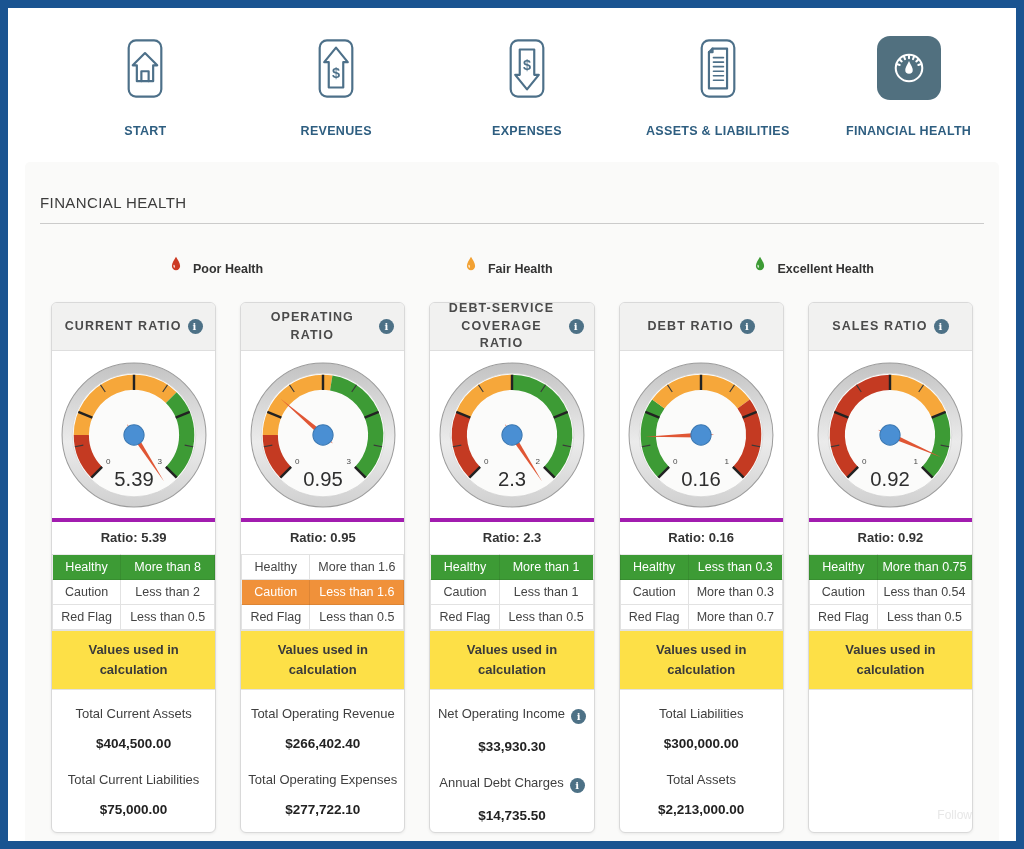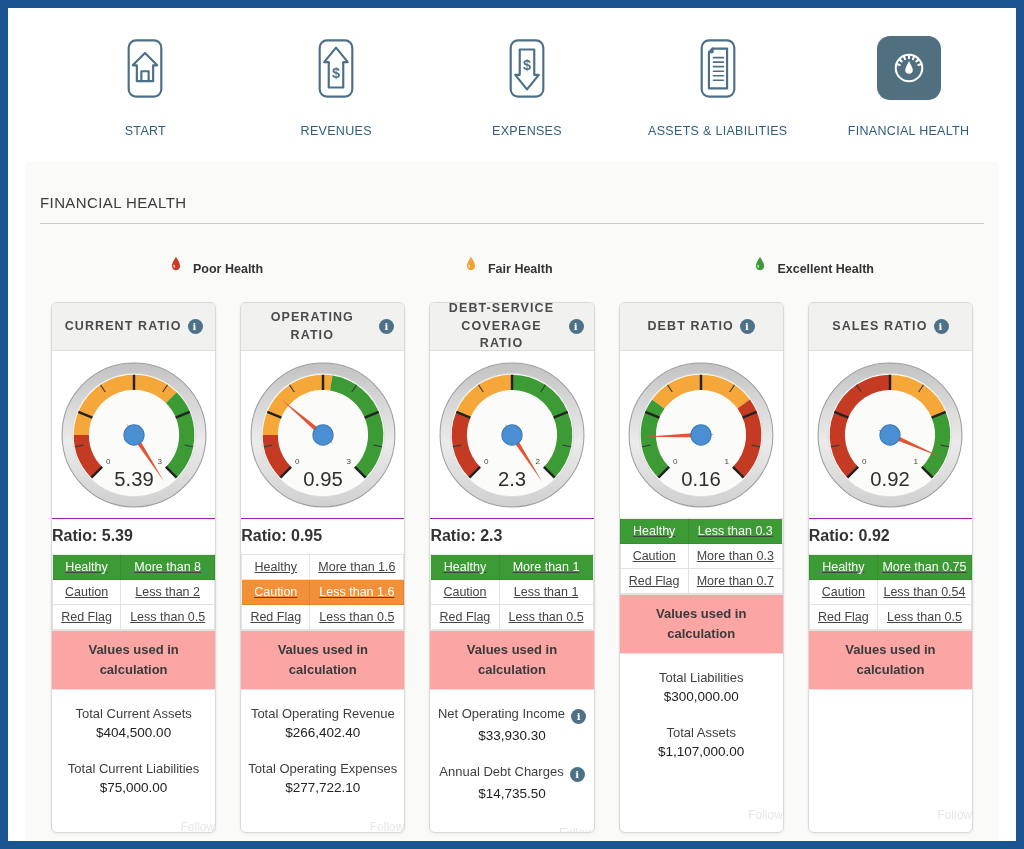--- a/index.html
+++ b/index.html
@@ -12,54 +12,54 @@
     display: flex; flex-direction: column;
   }
   
   .topnav { display:flex; padding: 26px 12px 24px 42px; background:#fff; }
   .nav-item { flex:1; display:flex; flex-direction:column; align-items:center; cursor:pointer; }
   .icon-wrap { height:68px; display:flex; align-items:center; justify-content:center; }
   .frame-icon { width:58px; height:67px; fill:none; stroke:#4d7089; stroke-width:2.4px; stroke-linejoin:round; stroke-linecap:round; }
   .frame-icon text { stroke:none; fill:#4d7089; font-weight:bold; font-family:"Liberation Sans",sans-serif; }
   .active-tile { width:64px; height:64px; border-radius:13px; background:#51707f; display:flex; align-items:center; justify-content:center; }
   .active-tile svg { width:50px; height:50px; }
-  .nav-label { margin-top:22px; font-size:12.5px; font-weight:normal; color:#2e5e80; letter-spacing:.3px; text-align:center; }
+  .nav-label { margin-top:22px; font-size:12.5px; font-weight:bold; color:#2e5e80; letter-spacing:.3px; text-align:center; }
   
   .panel { flex:1; margin:0 17px 0 17px; background:#fafaf9; border-radius:5px 5px 0 0; padding:0 15px 6px 15px; }
   .section-title { margin-top:32px; font-size:15px; color:#3c3c3c; letter-spacing:.4px; }
   .title-rule { border:none; border-top:1px solid #cbcbcb; margin-top:12px; }
   
   .legend { display:flex; justify-content:space-between; align-items:center; margin-top:30px; padding:0 110px 0 128px; }
   .legend-item { display:flex; align-items:flex-end; gap:9px; }
   .legend-item svg { width:16px; height:22px; }
   .legend-label { font-size:12.5px; font-weight:bold; color:#333; }
   
   .cards { display:flex; gap:24px; margin:26px 11px 0 11px; }
   .card { flex:1; background:#fff; border:1px solid #d9d9d9; border-radius:6px;
           box-shadow:0 1px 3px rgba(0,0,0,.07); display:flex; flex-direction:column; height:531px; overflow:hidden; }
   .card-header { background:#f1f1f0; border-bottom:1px solid #dedede; min-height:48px; display:flex;
                  align-items:center; justify-content:center; text-align:center; padding:4px 10px;
                  font-size:12.5px; font-weight:bold; letter-spacing:1.1px; color:#4a4a4a; line-height:1.4; }
   .info { display:inline-flex; align-items:center; justify-content:center; width:15px; height:15px;
           border-radius:50%; background:#4d7186; color:#fff; flex:none;
           font:bold 10px "DejaVu Serif", serif; margin-left:6px; vertical-align:-2px; cursor:pointer; }
   .gauge-box { display:flex; justify-content:center; padding:8px 0 7px 0; }
-  .ratio-line { text-align:left; font-size:16px; font-weight:bold; color:#333;
-                padding:8px 0 9px 0; border-top:1px solid #a21caf; }
-  table.status { width:100%; border-collapse:collapse; font-size:12.5px; color:#444;text-decoration:underline; }
+  .ratio-line { text-align:center; font-size:13px; font-weight:bold; color:#333;
+                padding:8px 0 9px 0; border-top:4px solid #a21caf; }
+  table.status { width:100%; border-collapse:collapse; font-size:12.5px; color:#444; }
   table.status td { border:1px solid #e2e2e2; text-align:center; padding:5px 4px; }
   table.status td.c1 { width:42%; }
   tr.hl td { color:#fff; font-weight:normal; border-color:rgba(0,0,0,.08); }
-  .values-title { background:#fca5a5; border-top:1px solid #e2e2e2; border-bottom:1px solid #e2e2e2;
+  .values-title { background:#fde047; border-top:1px solid #e2e2e2; border-bottom:1px solid #e2e2e2;
                   text-align:center; font-size:13px; font-weight:bold; color:#3a3a3a;
                   padding:9px 30px; line-height:1.55; }
   .values-list { padding:16px 4px 0 4px; text-align:center; }
   .value-item { margin-bottom:21px; }
   .value-label { font-size:13px; color:#3f3f3f; }
-  .value-amount { font-size:13.5px; font-weight:normal; color:#222; margin-top:4px; }
+  .value-amount { font-size:13.5px; font-weight:bold; color:#222; margin-top:15px; }
   .follow { margin-top:auto; text-align:right; font-size:12px; font-weight:normal;
             color:#e7e7e7; padding:4px 0 10px 0; cursor:pointer; }
 </style>
 </head>
 <body>
 
 <div class="topnav" id="topnav">
     <div class="nav-item">
       <div class="icon-wrap">
         <svg class="frame-icon" viewBox="0 0 64 72">
@@ -383,20 +383,21 @@
             <line x1="41.94" y1="25.53" x2="46.67" y2="32.60" stroke="#3a3a3a" stroke-width="1.1"></line>
             <line x1="108.06" y1="25.53" x2="103.33" y2="32.60" stroke="#3a3a3a" stroke-width="1.1"></line>
             <line x1="133.36" y1="86.61" x2="125.02" y2="84.95" stroke="#3a3a3a" stroke-width="1.1"></line>
             <text x="49.54" y="103.46" text-anchor="middle" font-size="8" fill="#4a4a4a">0</text>
             <text x="100.46" y="103.46" text-anchor="middle" font-size="8" fill="#4a4a4a">1</text>
             <text x="75" y="125" text-anchor="middle" font-size="20" font-weight="500" fill="#2e2e2e">0.16</text>
             <polygon points="75,20 72.6,73 75,88 77.4,73" fill="#e05634" transform="rotate(268.2 75 75)"></polygon>
             <circle cx="75" cy="75" r="10" fill="#4a8fd3" stroke="#3c79b3" stroke-width="1"></circle>
           </svg>
         </div>
+      <div class="ratio-line">Ratio: 0.16</div>
       <table class="status">
           <tbody>
             <tr class="hl" style="background:#3d9b35">
        <td class="c1">Healthy</td>
        <td>Less than 0.3</td>
      </tr>
             <tr class="">
        <td class="c1">Caution</td>
        <td>More than 0.3</td>
      </tr>
@@ -411,21 +412,21 @@
           <div class="value-item">
        <div class="value-label">
          <span>Total Liabilities</span>
        </div>
        <div class="value-amount">$300,000.00</div>
      </div>
           <div class="value-item">
        <div class="value-label">
          <span>Total Assets</span>
        </div>
-       <div class="value-amount">$1,107,000.00</div>
+       <div class="value-amount">$2,213,000.00</div>
      </div>
         </div>
       <div class="follow">Follow</div>
     </div>
       <div class="card">
       <div class="card-header">
         <span>SALES RATIO</span>
           <span class="info">i</span>
       </div>
       <div class="gauge-box">

